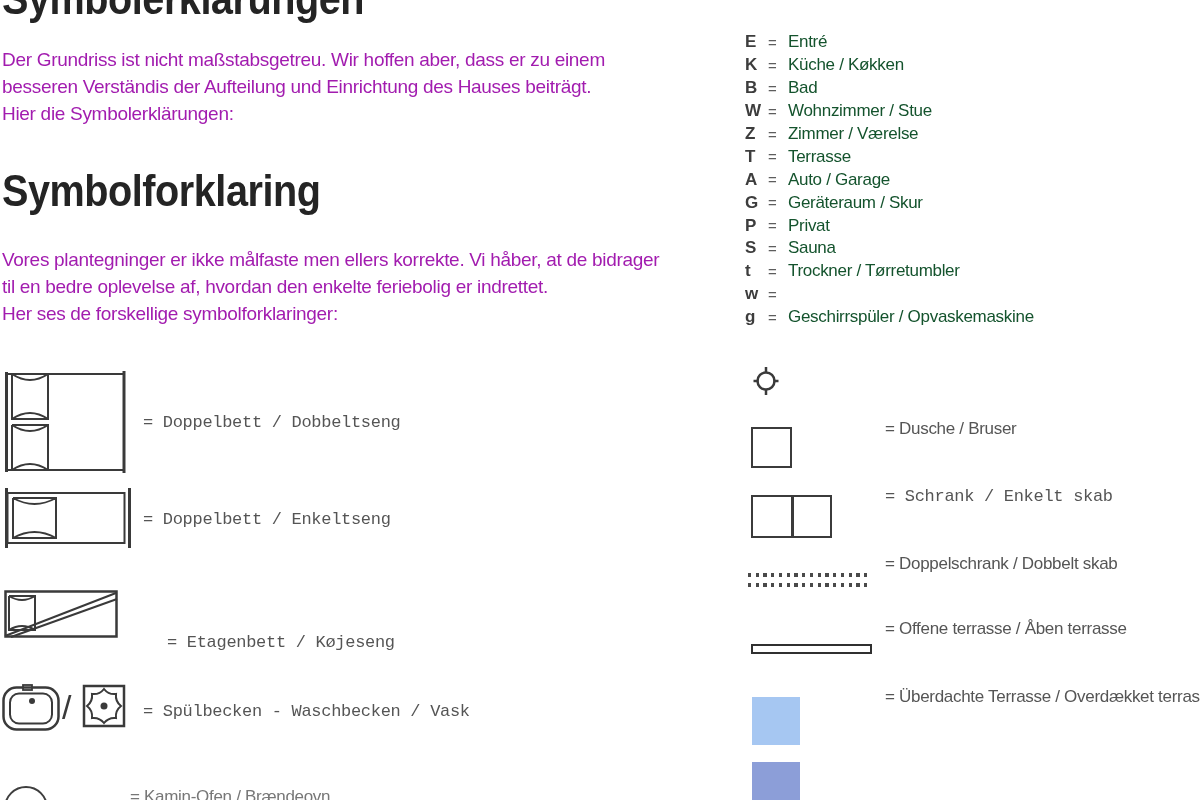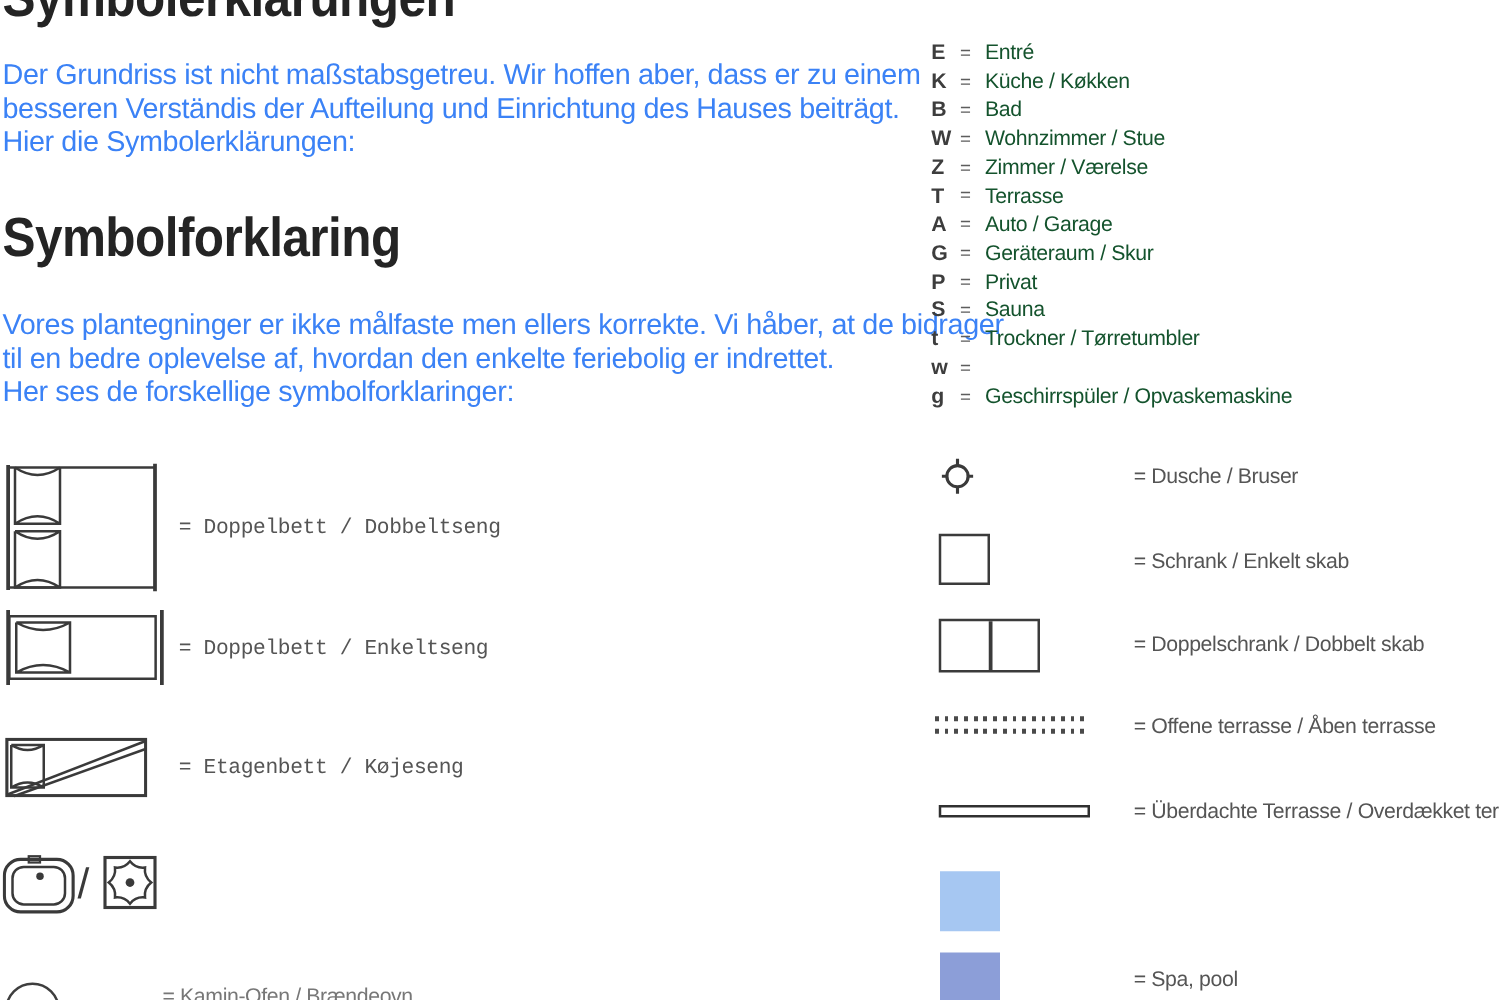--- a/index.html
+++ b/index.html
@@ -8,37 +8,37 @@
   .page { position:relative; width:1200px; height:800px; overflow:hidden; background:#fff; }
 
   .h-big {
     position:absolute; left:2px;
     font-size:44px; font-weight:700; color:#242424;
     letter-spacing:-0.5px; white-space:nowrap;
     transform:scaleX(0.9); transform-origin:0 50%;
   }
   .intro {
     position:absolute; left:2px;
-    font-size:23px; line-height:27px; color:#3b82f6;
+    font-size:19px; line-height:27px; color:#a21caf;
     letter-spacing:-0.3px; white-space:pre-line;
   }
 
   
   .codes { position:absolute; left:745px; top:31px; }
   .code-row { display:flex; height:22.9px; align-items:center; }
   .code-letter { width:23px; font-size:17px; font-weight:700; color:#3d3d3d; }
   .code-eq { width:20px; font-size:15px; color:#5d5d5d; }
   .code-value { font-size:17px; color:#14532d; letter-spacing:-0.3px; white-space:nowrap; }
 
   .sym-label {
     position:absolute; font-size:17px; color:#555;
     letter-spacing:-0.3px; line-height:22px; white-space:nowrap;
   }
   .left-label { left:143px;font-family:Liberation Mono, monospace; }
-  .right-label { left:907px; }
+  .right-label { left:885px;margin-top:48px; }
 
   svg .ln { stroke:#3a3a3a; fill:none; }
 
   .box-outline { position:absolute; border:2.5px solid #3b3b3b; background:#fff; }
   .dwr-divider { position:absolute; top:0; bottom:0; width:2.5px; background:#3b3b3b; }
 
   .dash-row { position:absolute; left:0; width:124px; height:4px;
     background:repeating-linear-gradient(90deg, #4a4a4a 0 3px, transparent 3px 7.75px); }
 
   .swatch { position:absolute; width:48px; height:48px; }
@@ -149,49 +149,50 @@
     <path class="ln" stroke-width="2" d="M9 10 V50 H52 V10 H9 M9 10 Q30.5 22 52 10 M9 50 Q30.5 38 52 50"></path>
   </svg>
   <div class="sym-label left-label" style="top:509px;">= Doppelbett / Enkeltseng</div>
 
   <svg style="position:absolute;left:4px;top:590px;" width="114" height="48" viewBox="0 0 114 48">
     <rect class="ln" x="1.5" y="1.5" width="111" height="45" stroke-width="2.5"></rect>
     <path class="ln" stroke-width="2" d="M5 6 V40 H31 V6 H5 M5 6 Q18 14 31 6 M5 40 Q18 32 31 40"></path>
     <line class="ln" x1="1" y1="46" x2="112" y2="3" stroke-width="2"></line>
     <line class="ln" x1="7" y1="47" x2="113" y2="9" stroke-width="2"></line>
   </svg>
-  <div class="sym-label left-label" style="top:604px;">= Etagenbett / Køjeseng</div>
+  <div class="sym-label left-label" style="top:632px;margin-left:24px;">= Etagenbett / Køjeseng</div>
 
   <svg style="position:absolute;left:2px;top:684px;" width="60" height="50" viewBox="0 0 60 50">
     <rect class="ln" x="21" y="1" width="9" height="5" stroke-width="1.8"></rect>
     <rect class="ln" x="1.5" y="3.5" width="55" height="42" rx="13" stroke-width="2.5"></rect>
     <rect class="ln" x="8" y="9.5" width="42" height="30" rx="9" stroke-width="2"></rect>
     <circle cx="30" cy="17" r="3" fill="#3a3a3a"></circle>
   </svg>
   <div class="slash-sep" style="left:62px;top:688px;">/</div>
   <svg style="position:absolute;left:82px;top:682px;" width="46" height="50" viewBox="0 0 46 50">
     <rect class="ln" x="2" y="4" width="40" height="40" stroke-width="2.5"></rect>
     <path class="ln" stroke-width="2" d="M39 24 Q33.1 28.6 34 36 Q26.6 35.1 22 41 Q17.4 35.1 10 36 Q10.9 28.6 5 24 Q10.9 19.4 10 12 Q17.4 12.9 22 7 Q26.6 12.9 34 12 Q33.1 19.4 39 24 Z"></path>
     <circle cx="22" cy="24" r="3.5" fill="#3a3a3a"></circle>
   </svg>
+  <div class="sym-label left-label" style="top:701px;">= Spülbecken - Waschbecken / Vask</div>
 
   <div class="circle-cut"></div>
   <div class="cutoff-text">= Kamin-Ofen / Brændeovn</div>
 
   <svg style="position:absolute;left:751px;top:364px;" width="30" height="34" viewBox="0 0 30 34">
     <circle class="ln" cx="15" cy="17" r="8.5" stroke-width="2.5"></circle>
     <line class="ln" x1="15" y1="3" x2="15" y2="8" stroke-width="2.5"></line>
     <line class="ln" x1="15" y1="26" x2="15" y2="31" stroke-width="2.5"></line>
     <line class="ln" x1="2.5" y1="17" x2="7.5" y2="17" stroke-width="2.5"></line>
     <line class="ln" x1="22.5" y1="17" x2="27.5" y2="17" stroke-width="2.5"></line>
   </svg>
   <div class="sym-label right-label" style="top:370px;">= Dusche / Bruser</div>
 
   <div class="box-outline" style="left:751px;top:427px;width:41px;height:41px;"></div>
-  <div class="sym-label right-label" style="top:438px;">= Schrank / Enkelt skab</div>
+  <div class="sym-label right-label" style="top:438px;font-family:Liberation Mono, monospace;">= Schrank / Enkelt skab</div>
 
   <div class="box-outline" style="left:751px;top:495px;width:81px;height:43px;">
     <div class="dwr-divider" style="left:38px;"></div>
   </div>
   <div class="sym-label right-label" style="top:505px;">= Doppelschrank / Dobbelt skab</div>
 
   <div style="position:absolute;left:748px;top:573px;width:124px;height:15px;">
     <div class="dash-row" style="top:0;"></div>
     <div class="dash-row" style="top:10px;"></div>
   </div>

